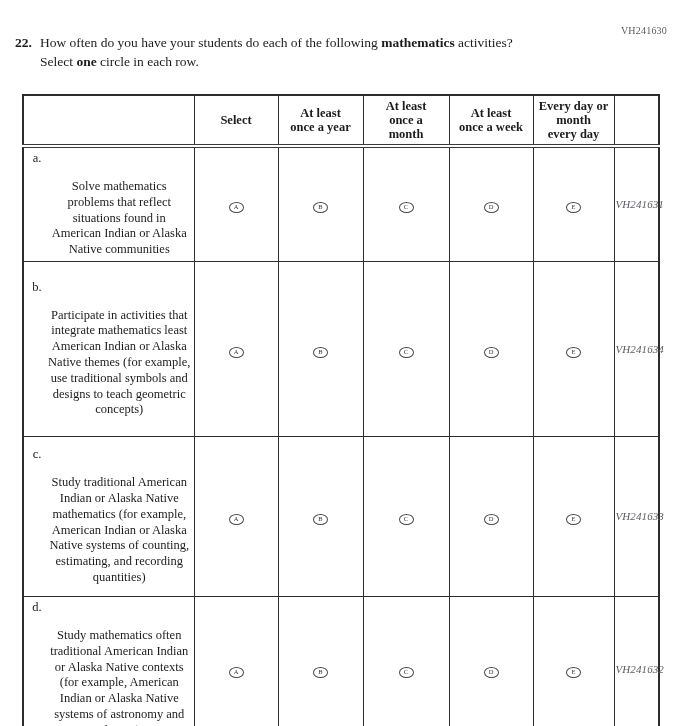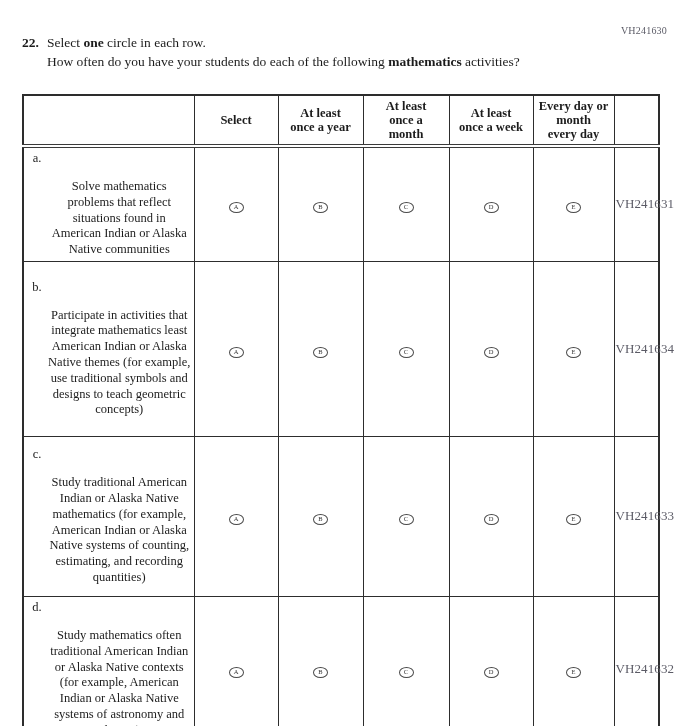--- a/index.html
+++ b/index.html
@@ -6,21 +6,21 @@
   body {
     width:687px; height:726px; background:#ffffff; position:relative;
     font-family:"Liberation Serif", serif; color:#1c1c1c;
     -webkit-font-smoothing:antialiased;
   }
   .top-code {
     position:absolute; top:25px; right:20px;
     font-size:10px; color:#5b5b66; letter-spacing:.2px;
   }
   .question {
-    display:flex; margin:33px 24px 0 22px;
+    display:flex; margin:33px 24px 0 15px;
     font-size:13.5px; line-height:19px;
   }
   .qnum { flex:0 0 25px; font-weight:bold; }
   .qline { margin:0; }
   .bold { font-weight:bold; }
 
   table.survey {
     border-collapse:collapse; table-layout:fixed;
     margin:23px 0 0 22px; width:636px;
     border:2.5px solid #2d2d2d;
@@ -43,22 +43,23 @@
 
   .oval {
     display:inline-flex; box-sizing:border-box;
     width:15px; height:11px; border:1px solid #4a4a4a;
     border-radius:50%; align-items:center; justify-content:center;
     background:#fff; cursor:pointer;
   }
   .ovletter { font-size:6.5px; line-height:1; color:#333; font-family:"Liberation Serif", serif; }
 
   td.code-cell {
-    font-size:13px; color:#5b5b66; text-align:center; padding:16px 1px;
+    font-size:11px; color:#5b5b66; text-align:center; padding:16px 1px;
     letter-spacing:.1px;
+    font-style:italic;
   }
   tr.row-a { height:98px; }
   tr.row-b { height:175px; }
   tr.row-c { height:160px; }
   tr.row-d { height:143px; }
 
   col.c-label { width:171px; }
   col.c-never { width:84px; }
   col.c-year  { width:85px; }
   col.c-month { width:86px; }
@@ -67,22 +68,22 @@
   col.c-code  { width:45px; }
 </style>
 </head>
 <body>
 
 <div class="top-code">VH241630</div>
 
 <div class="question">
   <span class="qnum">22.</span>
   <div class="qtext">
+    <p class="qline"><span>How often do you have your students do each of the following </span><span class="bold">mathematics</span><span> activities?</span></p>
     <p class="qline"><span>Select </span><span class="bold">one</span><span> circle in each row.</span></p>
-    <p class="qline"><span>How often do you have your students do each of the following </span><span class="bold">mathematics</span><span> activities?</span></p>
   </div>
 </div>
 
 <table class="survey">
   <colgroup>
     <col class="c-label">
       <col class="c-never">
       <col class="c-year">
       <col class="c-month">
       <col class="c-week">

